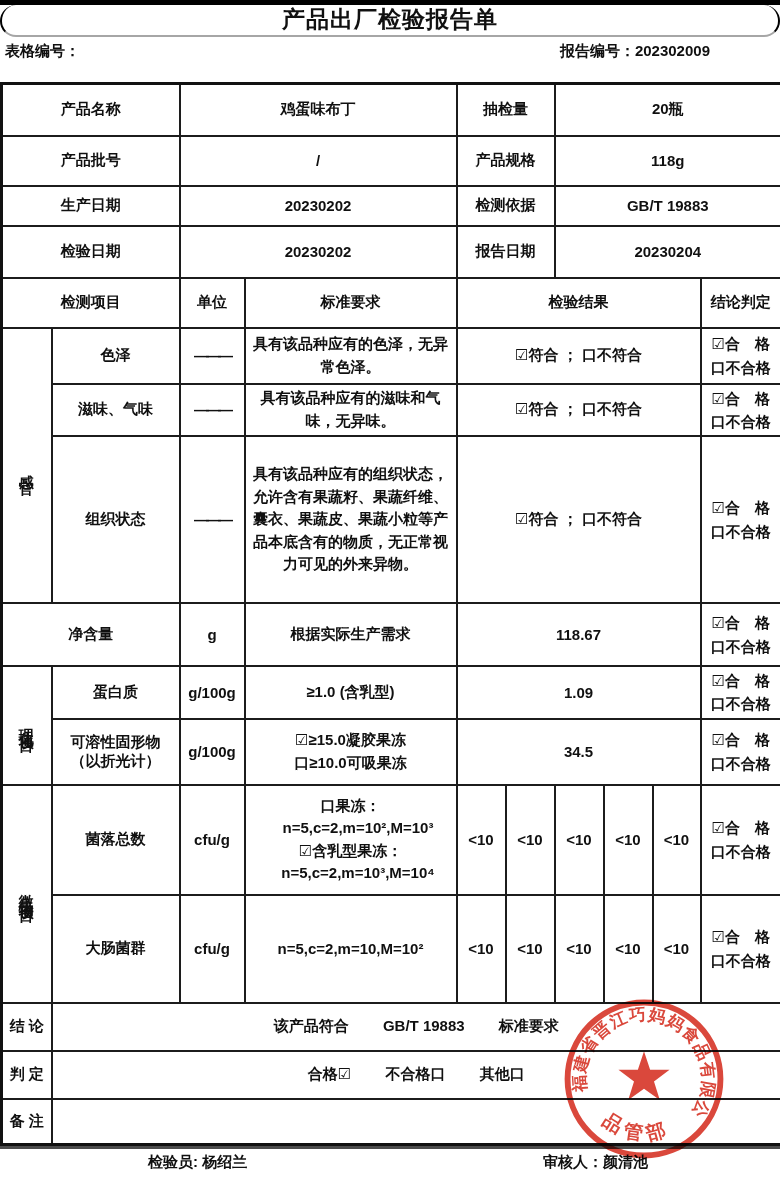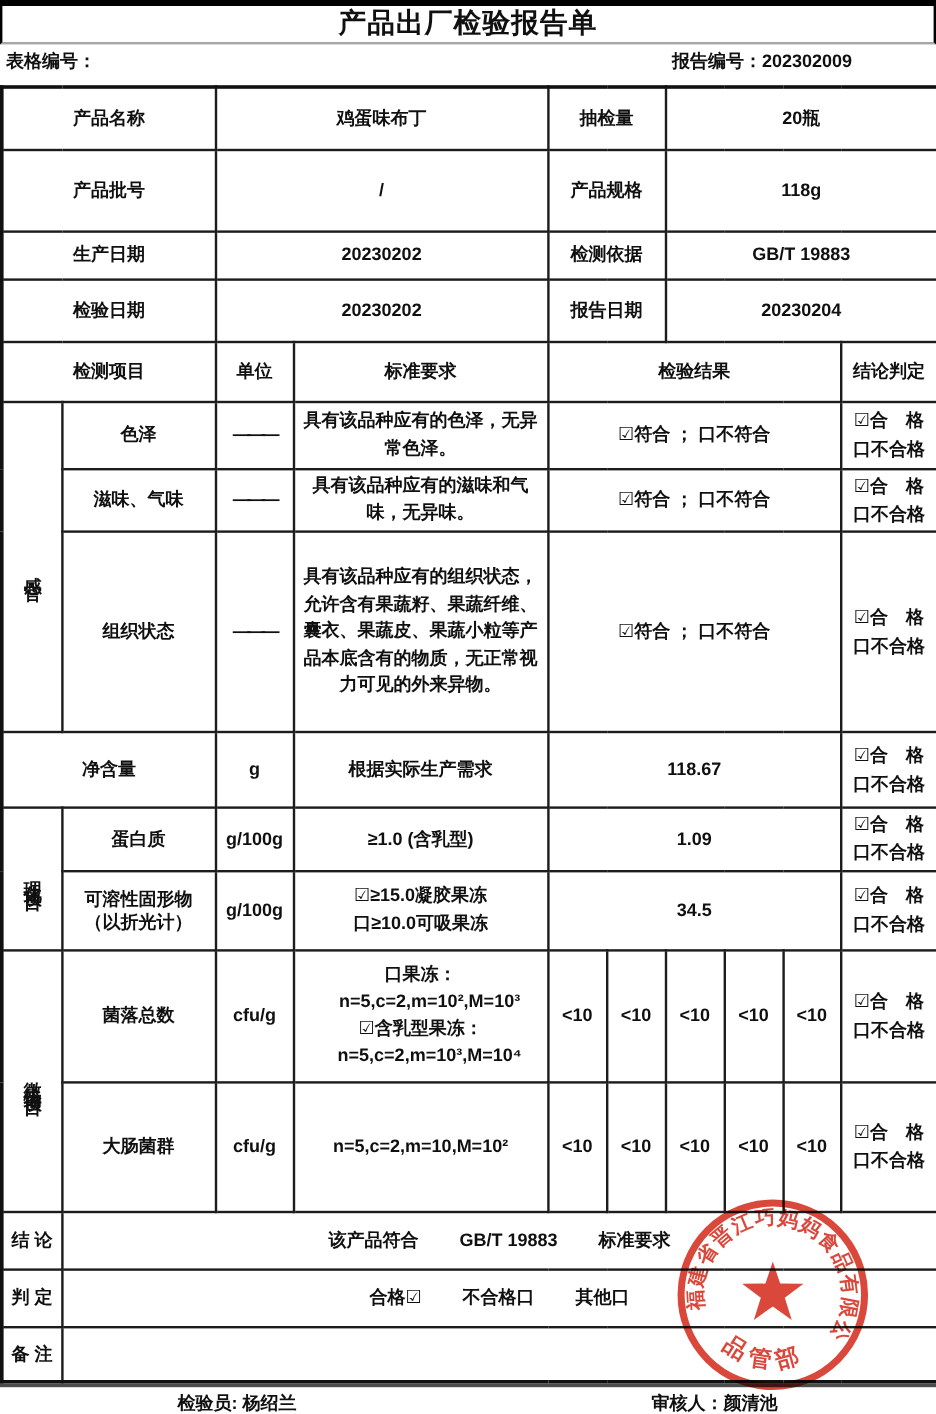--- a/index.html
+++ b/index.html
@@ -4,25 +4,25 @@
 <style>
   html,body{margin:0;padding:0;}
   body{
     width:780px;height:1178px;background:#fff;position:relative;overflow:hidden;
     font-family:"Liberation Sans","DejaVu Sans",sans-serif;
     font-weight:bold;color:#101010;
   }
   .topbar{height:5px;background:#000;}
   .title-band{
     height:30px;line-height:29px;text-align:center;font-size:23px;letter-spacing:1px;
-    border-left:2px solid #000;border-right:2px solid #000;border-bottom:2px solid #a6a6a6;
+    border-left:2px solid #000;border-right:2px solid #000;border-bottom:2px solid #a6a6a6;border-radius:16px;
   }
   .meta-row{
     height:29px;display:flex;align-items:center;justify-content:space-between;
-    font-size:15px;padding:0 70px 5px 5px;
+    font-size:15px;padding:0 70px 16px 5px;
   }
   table.report{
     border-collapse:collapse;table-layout:fixed;width:780px;
     border:3px solid #111;
   }
   table.report td{
     border:2px solid #1c1c1c;text-align:center;vertical-align:middle;
     font-size:15px;padding:2px 4px;overflow:hidden;
   }
   td.left{text-align:left;padding-left:7px;margin-top:20px;}
@@ -72,21 +72,21 @@
     <col style="width:81px">
   </colgroup>
 
   <tbody>
       <tr style="height:52px">
     <td colspan="2">产品名称</td>
     <td colspan="2">鸡蛋味布丁</td>
     <td colspan="2">抽检量</td>
     <td colspan="4">20瓶</td>
   </tr>
-  <tr style="height:68px">
+  <tr style="height:50px">
     <td colspan="2">产品批号</td>
     <td colspan="2">/</td>
     <td colspan="2">产品规格</td>
     <td colspan="4">118g</td>
   </tr>
   <tr style="height:40px">
     <td colspan="2">生产日期</td>
     <td colspan="2">20230202</td>
     <td colspan="2">检测依据</td>
     <td colspan="4">GB/T 19883</td>

